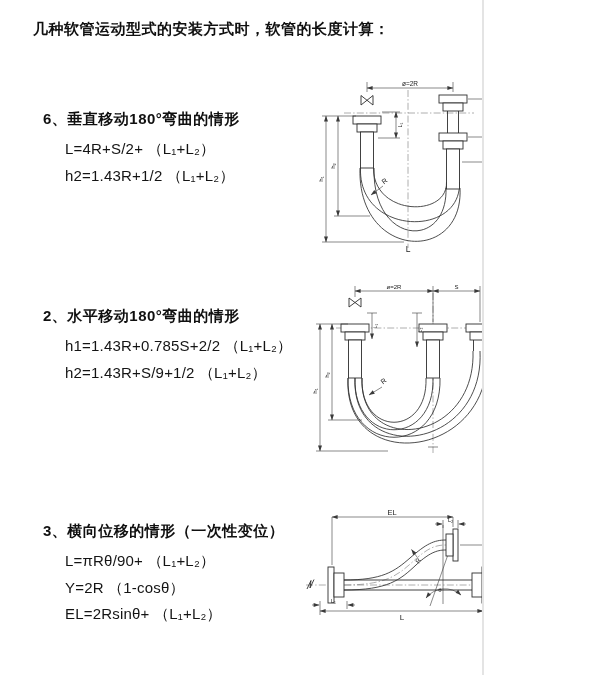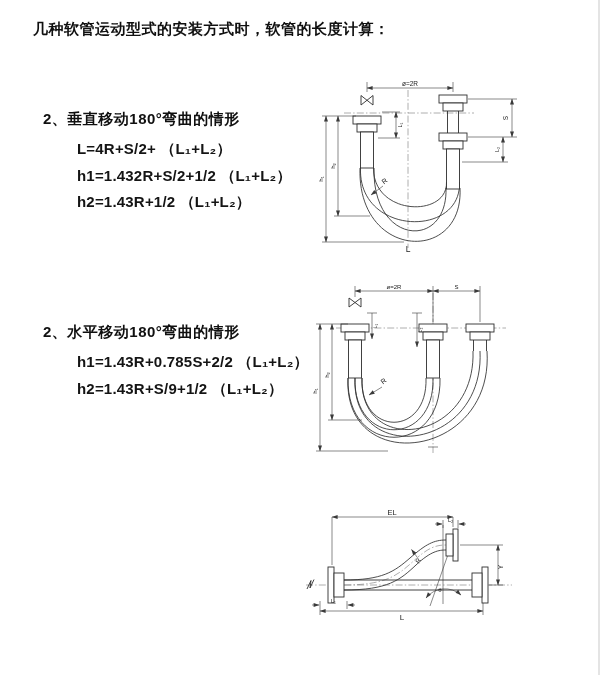--- a/index.html
+++ b/index.html
@@ -1,61 +1,68 @@
 <!DOCTYPE html>
 <html><head>
 <meta charset="utf-8">
 <style>
   html,body{margin:0;padding:0;background:#fff;}
-  #page{position:relative;width:600px;height:675px;background:#ffffff;overflow:hidden;
+  #page{position:relative;width:484px;height:675px;background:#ffffff;overflow:hidden;
         font-family:"Liberation Sans","DejaVu Sans",sans-serif;color:#111;
         border-right:2px solid #e4e4e4;box-sizing:border-box;}
   .title{position:absolute;left:33px;top:20px;font-size:15px;font-weight:600;
          letter-spacing:0.5px;color:#101010;}
   .section{position:absolute;left:43px;}
   .sec-head{font-size:15px;font-weight:600;letter-spacing:0.5px;color:#101010;line-height:18px;margin:0;}
   .formulas{margin:8px 0 0 22px;}
-  .formula{font-size:15px;font-weight:700;color:#141414;line-height:26.5px;
-           letter-spacing:0.2px;white-space:pre;margin-left:12px;}
-  #sec1{top:110px;} #sec2{top:323px;} #sec3{top:522px;}
+  .formula{font-size:15px;font-weight:400;color:#141414;line-height:26.5px;
+           letter-spacing:0.2px;white-space:pre;}
+  #sec1{top:110px;} #sec2{top:307px;} #sec3{top:522px;}
   svg.diag{position:absolute;}
   #d1{left:312px;top:76px;} #d2{left:310px;top:281px;} #d3{left:298px;top:503px;}
   .cl line,.cl path{stroke:#6a6a6a;stroke-width:0.55;fill:none;stroke-dasharray:7 2.2 1.4 2.2;}
   .dim line,.dim path{stroke:#3a3a3a;stroke-width:0.6;fill:none;}
   .part rect{fill:#ffffff;stroke:#2e2e2e;stroke-width:0.9;}
   .part line,.part path{stroke:#2e2e2e;stroke-width:0.9;fill:none;}
   .hose path{fill:none;stroke:#2e2e2e;stroke-width:0.85;}
   .braid{stroke:#2e2e2e;stroke-width:0.8;}
   svg text{fill:#1b1b1b;font-family:"Liberation Sans","DejaVu Sans",sans-serif;}
   .mid{text-anchor:middle;}
 </style>
 </head>
 <body>
 
 <div id="page">
 
   <div class="title">几种软管运动型式的安装方式时，软管的长度计算：</div>
 
   <div class="section" id="sec1">
-    <p class="sec-head">2、垂直移动180°弯曲的情形</p>
+    <p class="sec-head">6、垂直移动180°弯曲的情形</p>
     <div class="formulas">
       <div class="formula">L=4R+S/2+ （L₁+L₂）</div>
-      <div class="formula">h1=1.432R+S/2+1/2 （L₁+L₂）</div>
       <div class="formula">h2=1.43R+1/2 （L₁+L₂）</div>
     </div>
   </div>
 
   <div class="section" id="sec2">
     <p class="sec-head">2、水平移动180°弯曲的情形</p>
     <div class="formulas">
       <div class="formula">h1=1.43R+0.785S+2/2 （L₁+L₂）</div>
       <div class="formula">h2=1.43R+S/9+1/2 （L₁+L₂）</div>
     </div>
   </div>
 
+  <div class="section" id="sec3">
+    <p class="sec-head">3、横向位移的情形（一次性变位）</p>
+    <div class="formulas">
+      <div class="formula">L=πRθ/90+ （L₁+L₂）</div>
+      <div class="formula">Y=2R （1-cosθ）</div>
+      <div class="formula">EL=2Rsinθ+ （L₁+L₂）</div>
+    </div>
+  </div>
 
   <svg id="d1" class="diag" width="265" height="178" viewBox="0 0 265 178">
     <defs>
       <marker id="ar1" markerWidth="7" markerHeight="7" refX="6.2" refY="3.5" orient="auto-start-reverse" markerUnits="userSpaceOnUse">
         <path d="M0.6,1.5 L6.4,3.5 L0.6,5.5 Z" fill="#3a3a3a"></path>
       </marker>
       <pattern id="hb1" width="2.6" height="2.6" patternUnits="userSpaceOnUse">
         <path d="M0,2.6 L2.6,0 M0,0 L2.6,2.6" stroke="#5c5c5c" stroke-width="0.45"></path>
       </pattern>
     </defs>

